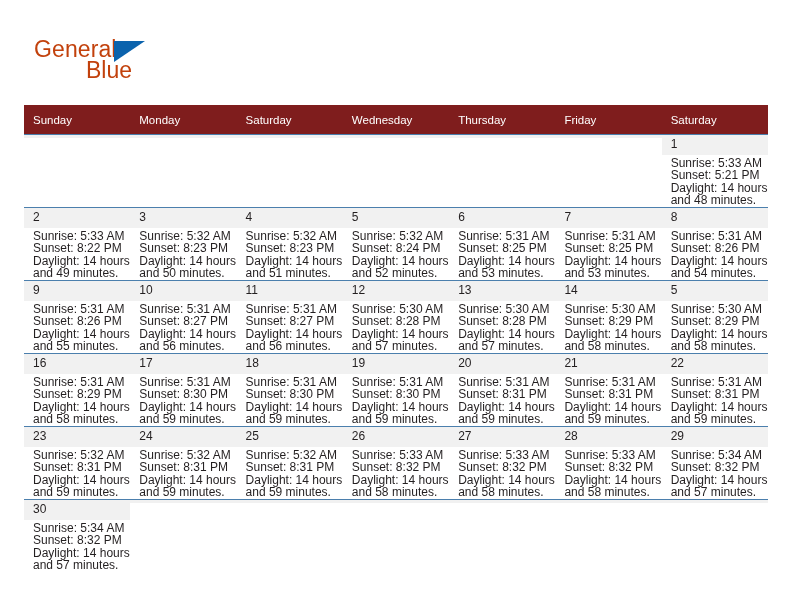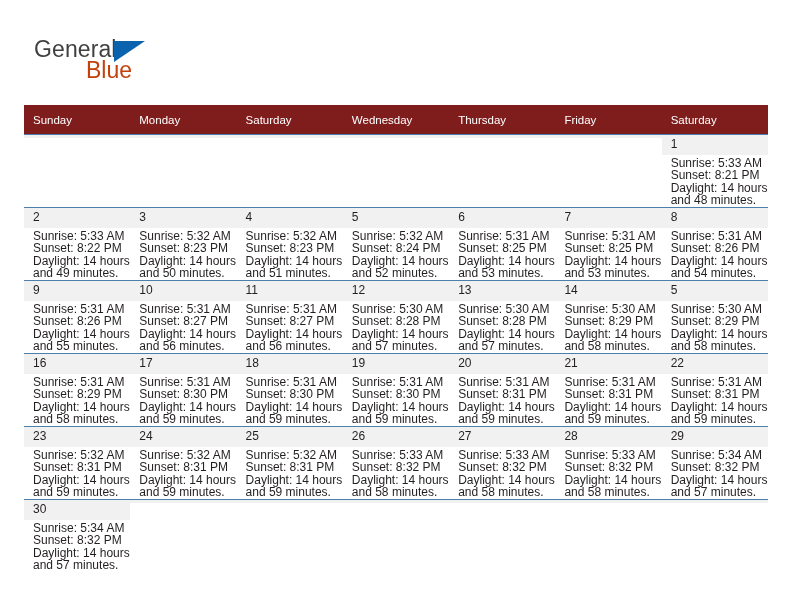--- a/index.html
+++ b/index.html
@@ -35,21 +35,21 @@
     top: 8px;
     width: 240px;
     height: 56px;
   }
   .brand-general {
     position: absolute;
     left: 0;
     top: 0;
     font-size: 23px;
     letter-spacing: 0.1px;
-    color: #404040;
+    color: #c2410c;
     font-family: "Liberation Sans", sans-serif;
   }
   .brand-blue {
     position: absolute;
     left: 52px;
     top: 21px;
     font-size: 23px;
     color: #c2410c;
     font-family: "Liberation Sans", sans-serif;
   }
@@ -212,21 +212,21 @@
               <div></div>
               <div></div>
               <div></div>
               <div></div>
             </div>
           </td>
           <td>
             <span class="daynum">1</span>
             <div class="info">
               <div>Sunrise: 5:33 AM</div>
-              <div>Sunset: 8:21 PM</div>
+              <div>Sunset: 5:21 PM</div>
               <div>Daylight: 14 hours</div>
               <div>and 48 minutes.</div>
             </div>
           </td>
         </tr>
         <tr class="week-row">
           <td>
             <span class="daynum">2</span>
             <div class="info">
               <div>Sunrise: 5:33 AM</div>

